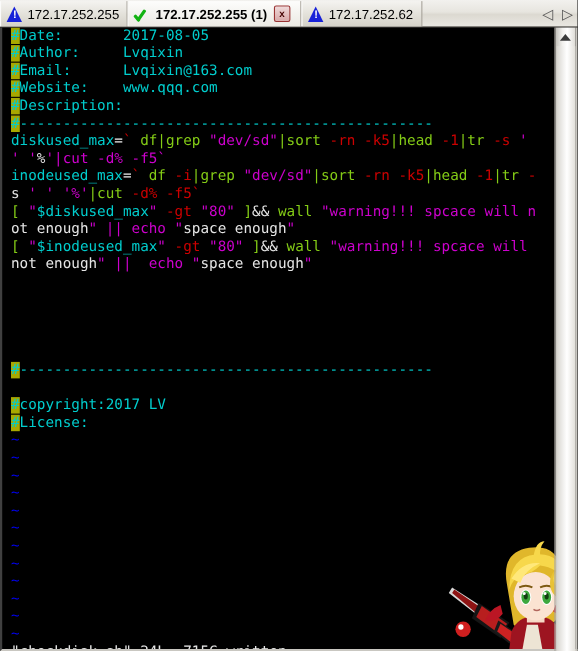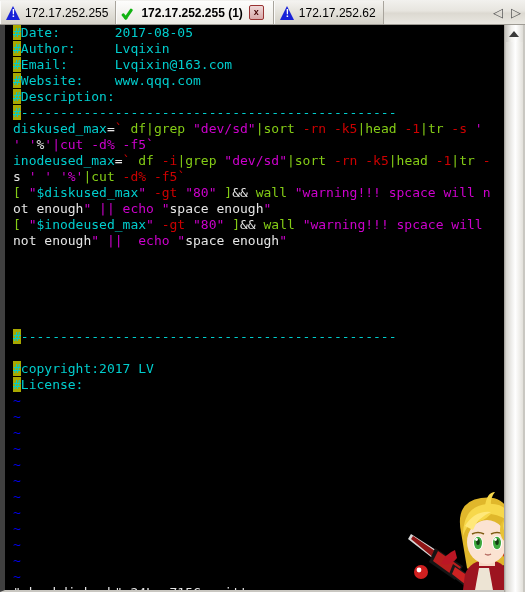--- a/index.html
+++ b/index.html
@@ -92,21 +92,21 @@
   .navarrow {
     width: 18px; display: flex; align-items: center; justify-content: center;
     font-size: 13px; color: #555; cursor: pointer;
   }
 
   
   #term {
     position: absolute; left: 0; top: 25px;
     width: 525px; height: 567px;
     background: #000;
-    border-left: 5px solid #404040;
+    border-left: 2px solid #404040;
     border-bottom: 2px solid #c9c7c1;
     overflow: hidden;
   }
   #screen {
     position: absolute; left: 8px; top: 0;
     width: 494px;
     font-family: "DejaVu Sans Mono", monospace;
     font-size: 13px;
     line-height: 16px;
     white-space: pre;

